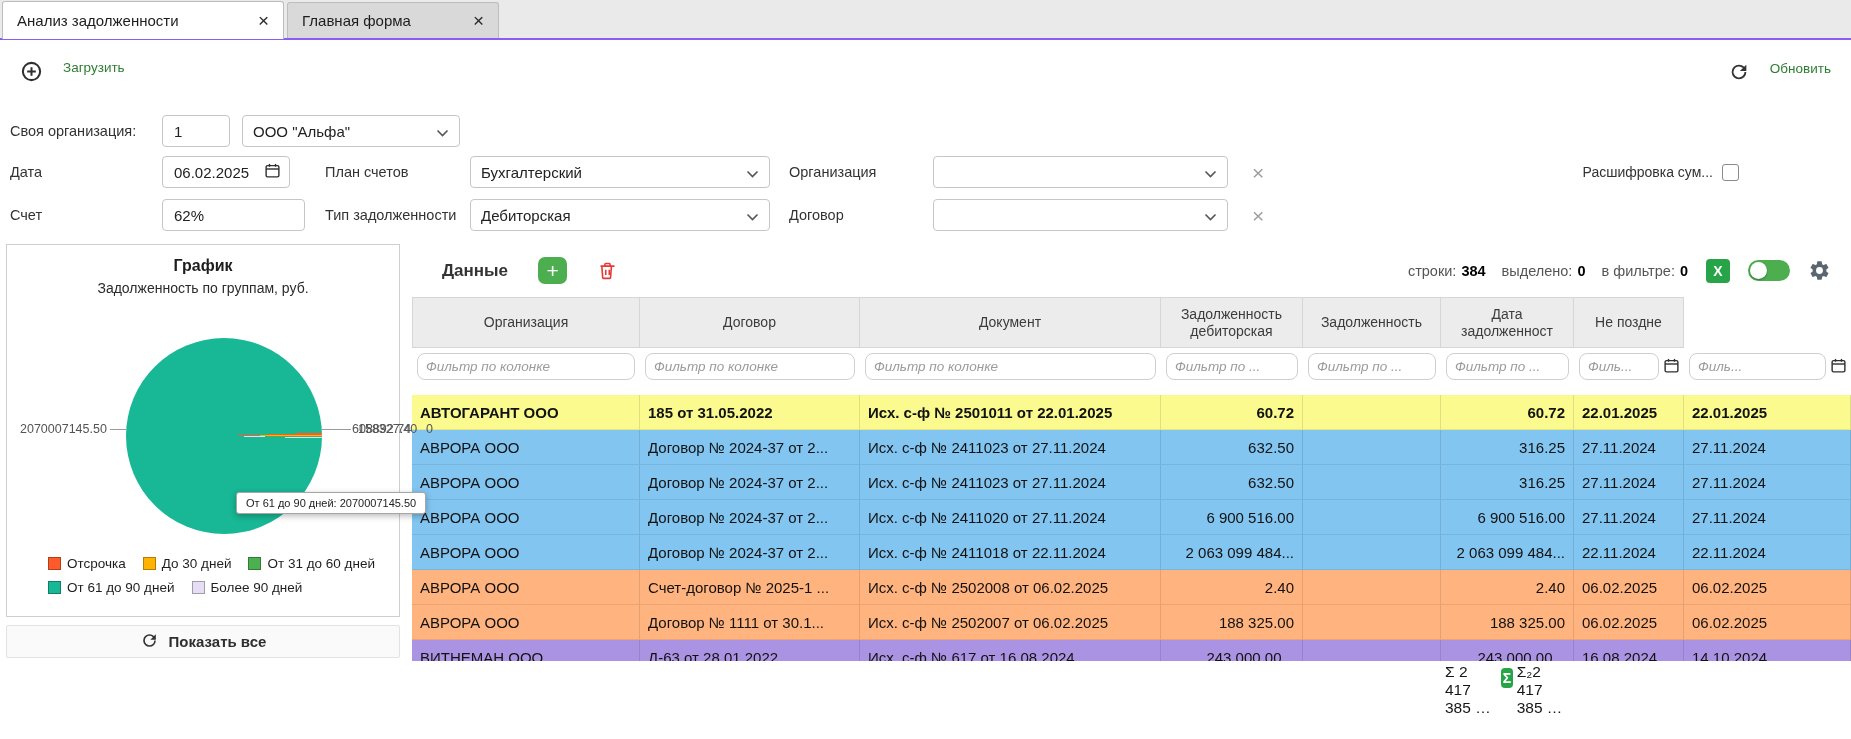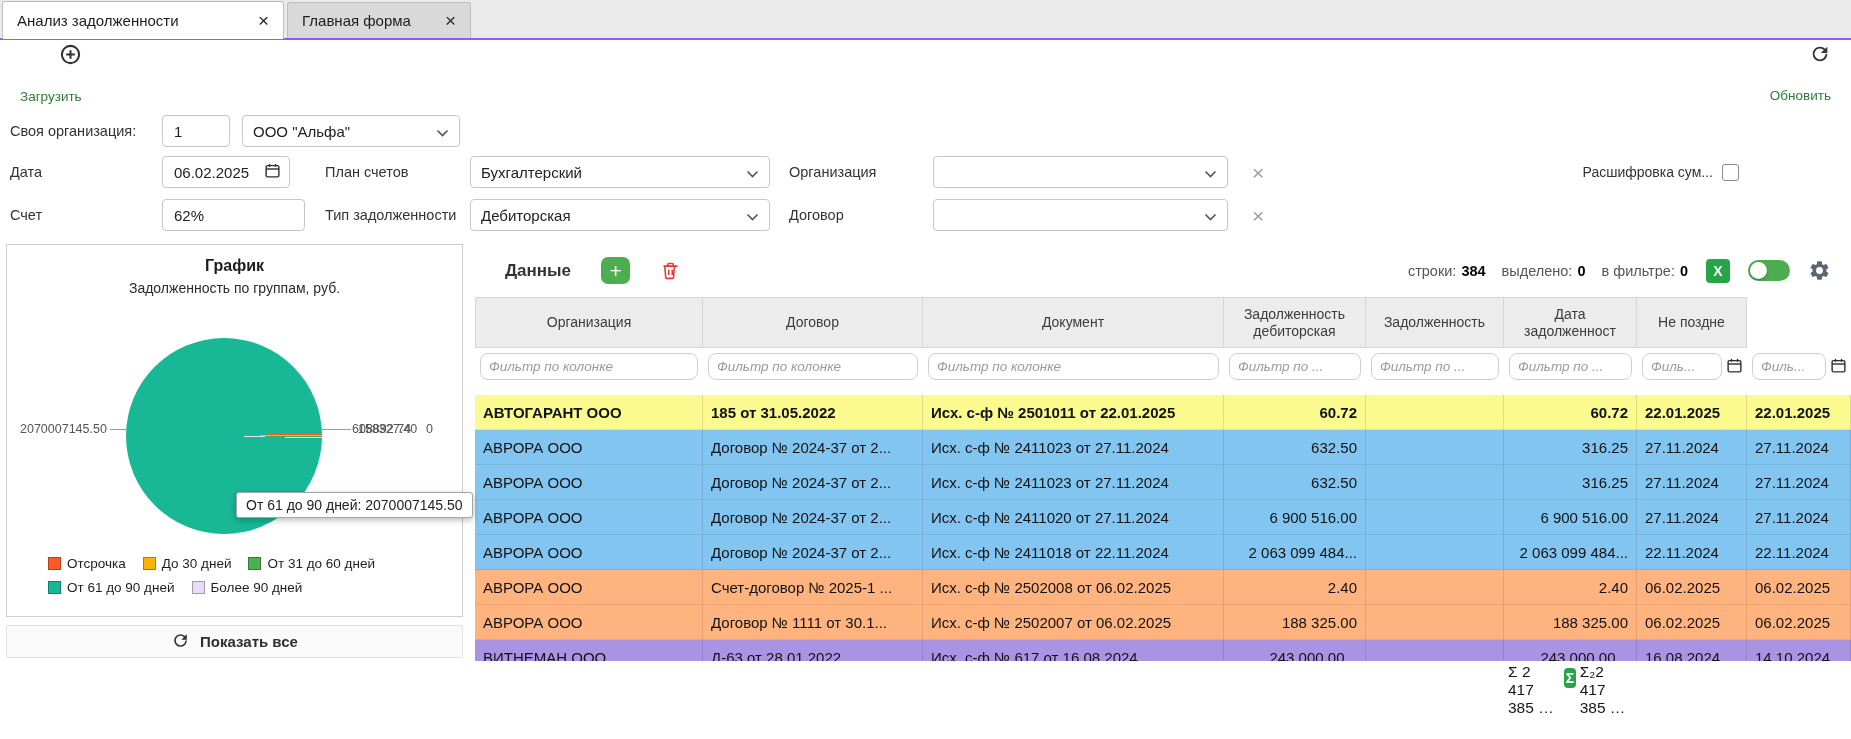--- a/index.html
+++ b/index.html
@@ -9,25 +9,25 @@
     background:#fff; color:#333;
     font-family:"Liberation Sans", sans-serif; font-size:15px;
   }
   
   .tabbar { height:40px; background:#eaeaea; border-bottom:2px solid #8b5cf6;
             display:flex; align-items:flex-end; gap:3px; padding-left:2px; }
   .tab { height:36px; display:flex; align-items:center; justify-content:space-between;
          padding:0 14px; font-size:15px; color:#1d1d1d; background:#d9d9d9;
          border:1px solid #bdbdbd; border-bottom:none; border-radius:3px 3px 0 0; cursor:pointer; }
   .tab.active { background:#fff; margin-bottom:-1px; height:38px; }
-  .tab.t1 { width:282px; } .tab.t2 { width:184px; }
+  .tab.t1 { width:282px; } .tab.t2 { width:212px; }
   .tab-close { font-size:19px; color:#2b2b2b; line-height:1; padding-left:12px; }
   
   .toolbar { height:66px; display:flex; justify-content:space-between; align-items:center; padding:0 20px; }
-  .tool-btn { display:flex; flex-direction:column; align-items:flex-end; gap:20px; cursor:pointer; }
+  .tool-btn { display:flex; flex-direction:row; align-items:flex-start; gap:20px; cursor:pointer; }
   .tool-btn .lbl { font-size:13.5px; color:#2e7d32; }
   
   .filters { position:relative; height:136px; }
   .f-row { position:absolute; left:10px; display:flex; align-items:center; height:32px; }
   .f-r1 { top:9px; } .f-r2 { top:50px; } .f-r3 { top:93px; }
   .f-lab { width:152px; font-size:14.5px; color:#333; }
   .f-lab2 { width:145px; margin-left:35px; font-size:14.5px; }
   .f-lab2b { width:145px; margin-left:20px; font-size:14.5px; }
   .f-lab3 { width:144px; margin-left:19px; font-size:14.5px; }
   .inp { height:32px; border:1px solid #c6c6c6; border-radius:4px; background:#fff;
@@ -37,36 +37,36 @@
          display:flex; align-items:center; justify-content:space-between; padding:0 10px; gap:8px;
          color:#222; cursor:pointer; }
   .w68{width:68px} .w128{width:128px} .w143{width:143px} .w218{width:218px; margin-left:12px;}
   .w300{width:300px} .w295{width:295px}
   .clear-x { margin-left:24px; font-size:21px; color:#9e9e9e; cursor:pointer; line-height:1; }
   .decode { position:absolute; top:50px; right:112px; height:32px; display:flex; align-items:center; gap:9px; }
   .decode .dl { font-size:14px; color:#333; }
   .checkbox { width:17px; height:17px; border:1.6px solid #8a8a8a; border-radius:3px; background:#fff; cursor:pointer; }
   
   .main { display:flex; margin-top:2px; }
-  .left { width:457px; margin-left:6px; flex:none; }
+  .left { width:394px; margin-left:6px; flex:none; }
   .chart-panel { position:relative; height:373px; border:1px solid #cfcfcf; background:#fff; }
   .chart-title { position:absolute; top:12px; left:0; width:100%; text-align:center;
                  font-size:16px; font-weight:700; color:#1d1d1d; }
   .chart-sub { position:absolute; top:35px; left:0; width:100%; text-align:center; font-size:14px; color:#2b2b2b; }
   .pie { position:absolute; left:119px; top:93px; width:196px; height:196px; border-radius:50%;
          background:conic-gradient(#18b795 0deg 88deg, #ff5a2a 88deg 89.2deg, #ffb300 89.2deg 90deg,
                    #4caf50 90deg 90.7deg, #e7def6 90.7deg 91.4deg, #18b795 91.4deg 360deg); }
   .pie-lbl { position:absolute; font-size:12.5px; color:#555; white-space:nowrap; }
   .pl-left { left:13px; top:177px; }
   .pl-r1 { left:345px; top:177px; } .pl-r2 { left:351px; top:177px; } .pl-r3 { left:419px; top:177px; }
   .pline { position:absolute; height:1px; background:#9a9a9a; top:184px; }
   .pline-l { left:103px; width:16px; } .pline-r { left:315px; width:29px; }
   .tooltip { position:absolute; left:229px; top:247px; background:#fff; border:1px solid #a6a6a6;
              border-radius:3px; box-shadow:0 2px 6px rgba(0,0,0,.28); padding:4px 9px;
-             font-size:14px; color:#222; white-space:nowrap; }
+             font-size:11px; color:#222; white-space:nowrap; }
   .legend { position:absolute; left:12px; top:311px; display:flex; flex-direction:column; gap:9px;
             font-size:13.5px; color:#1f1f1f; }
   .lg-row { display:flex; gap:17px;padding-left:29px; }
   .lg-item { display:flex; align-items:center; gap:6px; }
   .sw { width:13px; height:13px; border:1px solid rgba(0,0,0,.3); flex:none; }
   .sw0{background:#ff5a2a} .sw1{background:#ffb300} .sw2{background:#4caf50}
   .sw3{background:#18b795} .sw4{background:#e7def6}
   .show-all { margin-top:8px; height:33px; background:#fafafa; border:1px solid #e2e2e2; border-radius:2px;
               display:flex; align-items:center; justify-content:center; gap:10px;
               font-size:15px; font-weight:600; color:#2f2f2f; cursor:pointer; }

